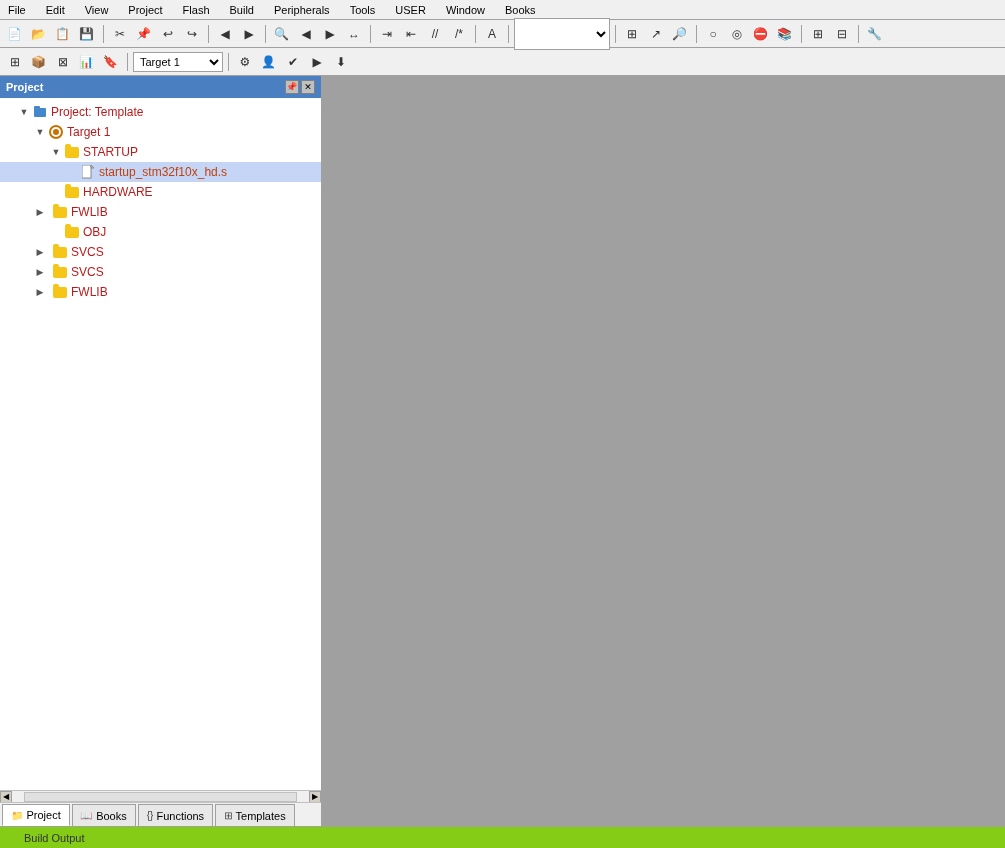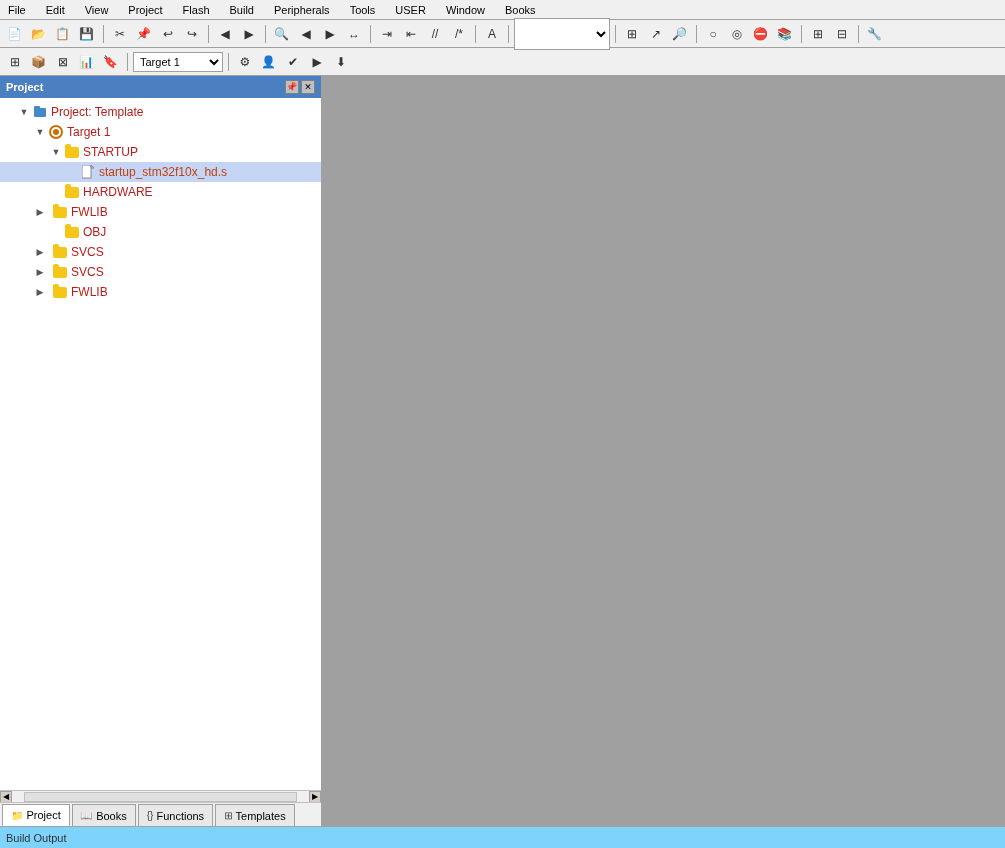--- a/index.html
+++ b/index.html
@@ -241,25 +241,25 @@
 
     
     .editor-area {
       flex: 1;
       background: #a0a0a0;
     }
 
     
     .statusbar {
       height: 22px;
-      background: #7dd3fc;
+      background: #84cc16;
       border-top: 1px solid #a0a0a0;
       display: flex;
       align-items: center;
-      padding: 0 6px;
+      padding: 0 24px;
       font-size: 11px;
       color: #333;
     }
 
     
     .tb-icon { font-size: 12px; color: #333; line-height: 1; }
   </style>
 </head>
 <body>
 

